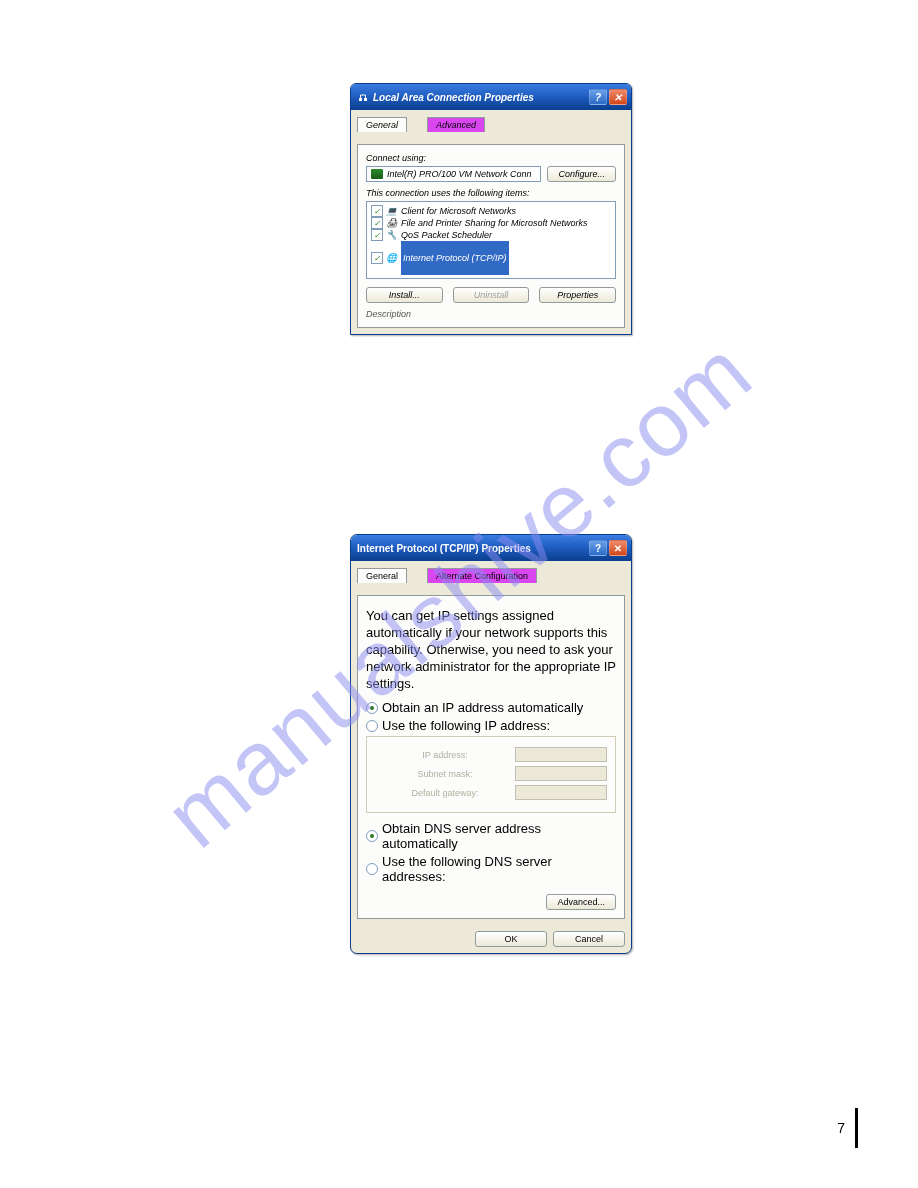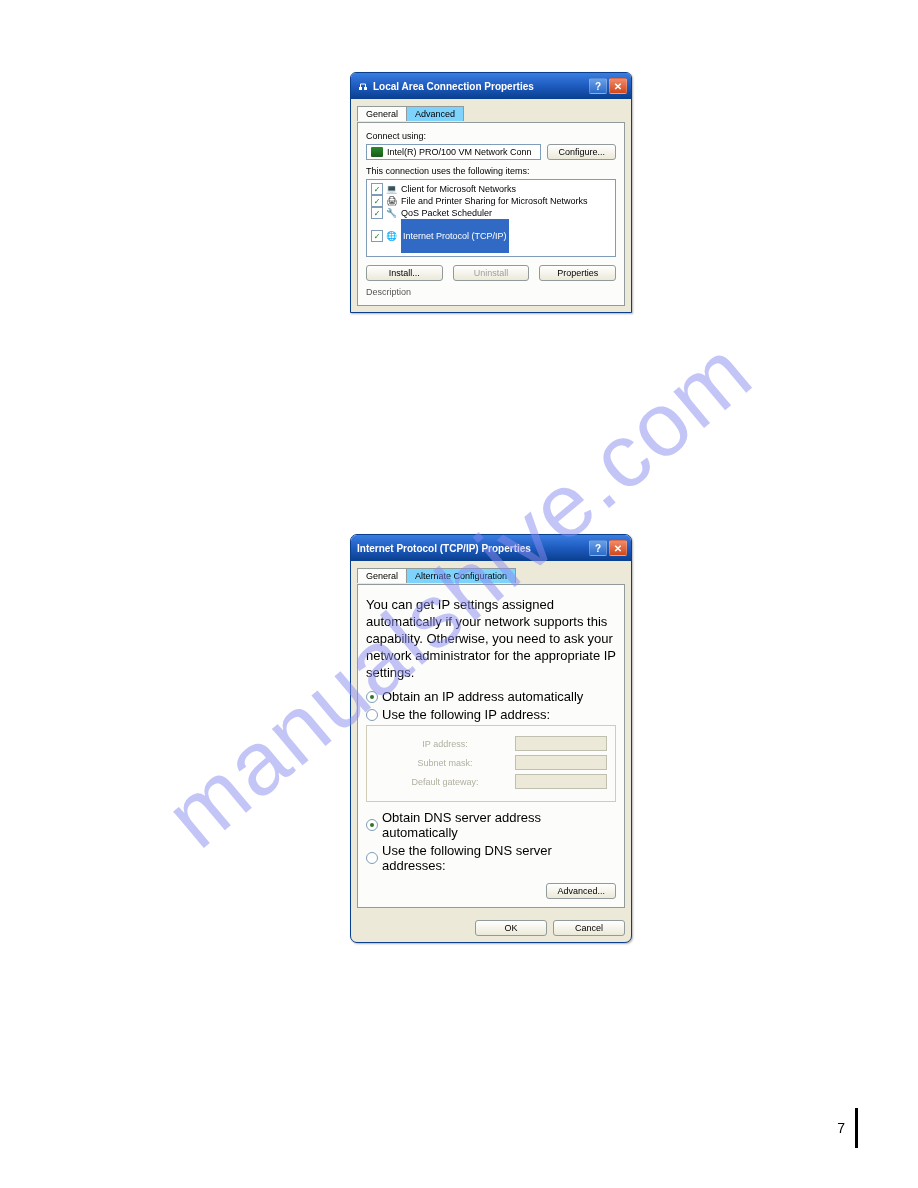--- a/index.html
+++ b/index.html
@@ -60,25 +60,26 @@
     align-items: center;
     justify-content: center;
     font-size: 10px;
     font-weight: bold;
     color: #fff;
   }
   .tb-help { background: linear-gradient(to bottom, #6aa0e8, #2c6bc7); border: 1px solid #fff3; }
   .tb-close { background: linear-gradient(to bottom, #f08a6c, #d14719); border: 1px solid #fff3; }
   .tabs {
     display: flex;
-    margin: 6px 6px 2px 6px;
-    font-size: 9px;
+    margin: 6px 6px 13px 6px;
+    font-size: 9px;
+    gap: 21px;
   }
   .tab {
-    background: #7dd3fc;
+    background: #d946ef;
     border: 1px solid #919b9c;
     border-bottom: none;
     padding: 2px 8px;
     margin-right: -1px;
     position: relative;
     top: 1px;
   }
   .tab.active {
     background: #fcfcfa;
     z-index: 1;
@@ -236,21 +237,21 @@
     height: 40px;
     display: flex;
     align-items: center;
   }
 </style>
 </head>
 <body>
 
 <div class="watermark">manualshive.com</div>
 
-<div class="dialog" style="left:350px; top:72px; width:280px;">
+<div class="dialog" style="left:350px; top:83px; width:280px;font-style:italic;">
   <div class="titlebar">
     <span class="icon">
       <svg width="10" height="10" viewBox="0 0 10 10">
           <rect x="1" y="6" width="3" height="3" fill="#fff"></rect>
           <rect x="6" y="6" width="3" height="3" fill="#fff"></rect>
           <path d="M2.5 6 V3 H7.5 V6" stroke="#fff" stroke-width="1" fill="none"></path>
         </svg>
     </span>
     <span>Local Area Connection Properties</span>
     <span class="spacer"></span>

